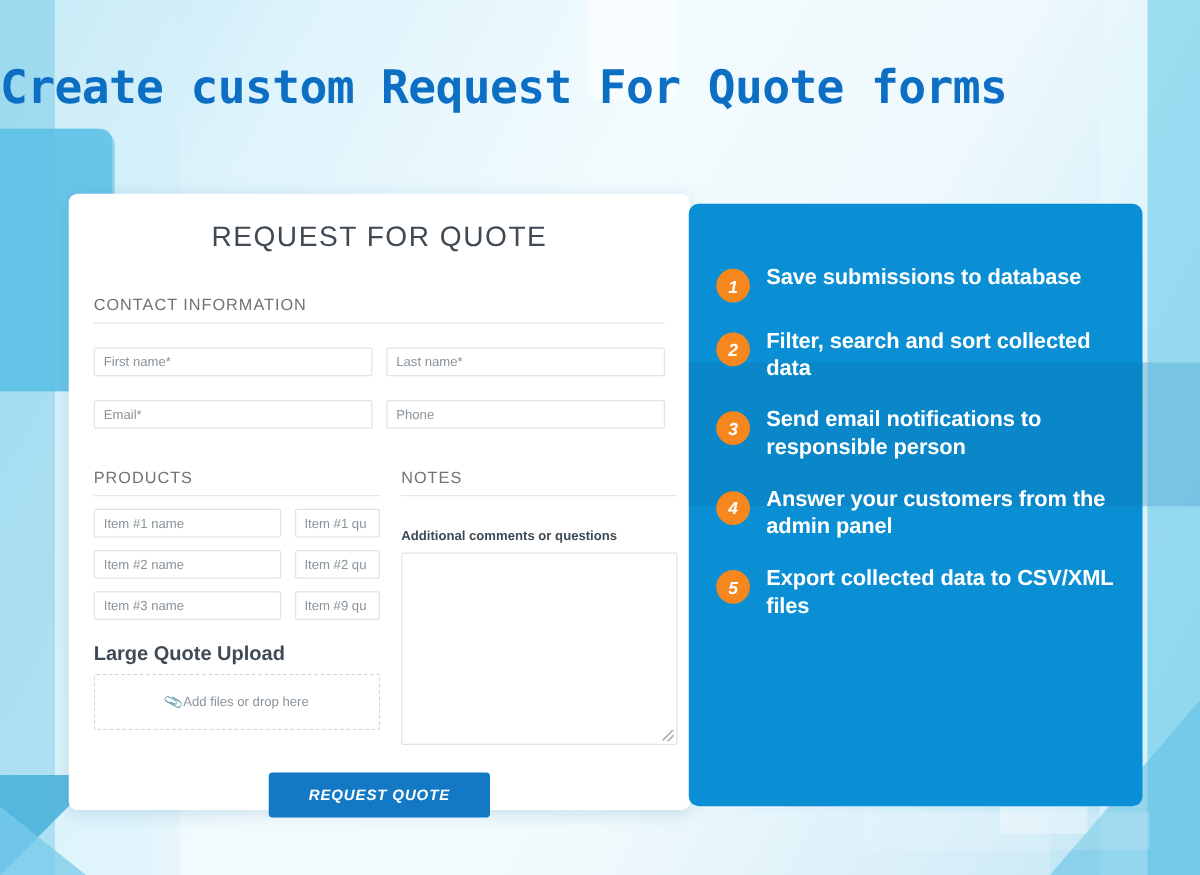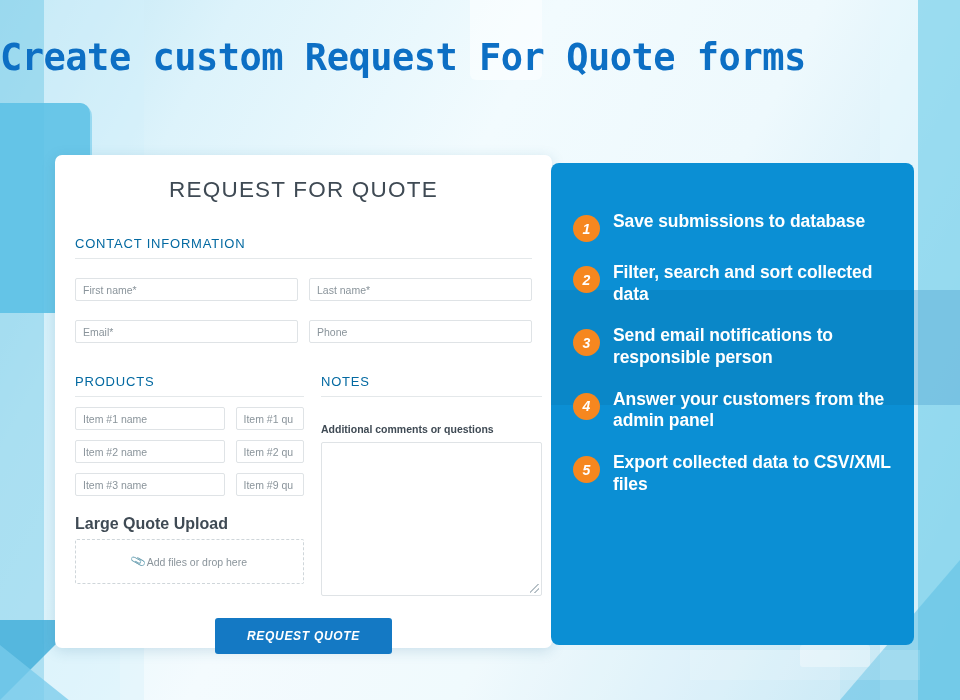--- a/index.html
+++ b/index.html
@@ -68,21 +68,21 @@
   
   .bg-watermark { left: 800px; top: 645px; width: 70px; height: 22px; background: rgba(255,255,255,.35); border-radius: 3px; }
   .bg-watermark2{ left: 690px; top: 650px; width: 230px; height: 30px; background: rgba(255,255,255,.14); }
 
   
   .bg-bottom-soft { left: 120px; top: 650px; width: 720px; height: 50px; background: rgba(255,255,255,.16); }
 
   
   #headline {
     position: absolute;
-    top: 36px;
+    top: 48px;
     left: 0;
     width: 760px;
     text-align: center;
     font-family: "DejaVu Sans Mono", "Liberation Mono", monospace;
     font-size: 37px;
     font-weight: 700;
     letter-spacing: -0.5px;
     color: #0d6fc4;
     white-space: nowrap;
   }
@@ -102,21 +102,21 @@
     text-align: center;
     font-size: 22.5px;
     font-weight: 400;
     color: #3f4a54;
     letter-spacing: 1.2px;
     padding-top: 22px;
   }
 
   .section-head {
     font-size: 13px;
-    color: #0369a1;
+    color: #737373;
     letter-spacing: .8px;
     padding-bottom: 7px;
     border-bottom: 1px solid #e4e8ea;
   }
 
   #contact-section { margin-top: 33px; }
 
   .field-row { display: flex; gap: 11px; margin-top: 19px; }
 
   .tf {

